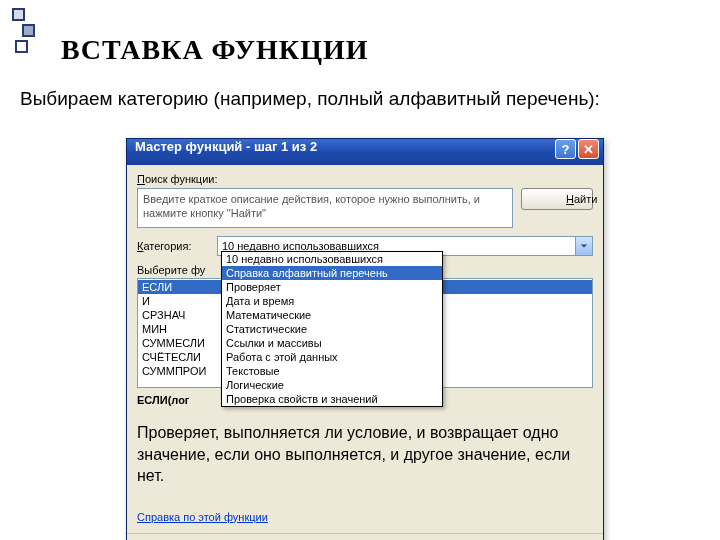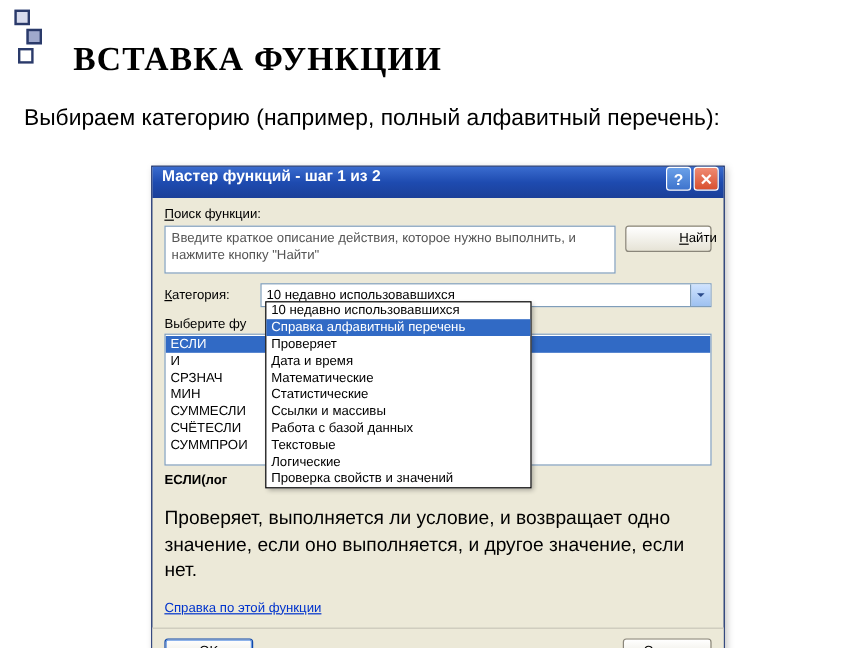--- a/index.html
+++ b/index.html
@@ -115,21 +115,21 @@
     padding-top:1px;
   }
   .listbox .item {
     padding:1px 4px; font-size:11px; color:#000;
   }
   .listbox .item.sel {
     background:#316ac5; color:#fff;
   }
   .sig { font-weight:bold; margin-top:6px; font-size:11px; }
   .desc { margin-top:16px; font-size:16px; color:#000; line-height:1.35; }
-  .helplink { display:inline-block; margin-top:14px; color:#0033cc; text-decoration:underline; font-size:11px; }
+  .helplink { display:inline-block; margin-top:24px; color:#0033cc; text-decoration:underline; font-size:11px; }
   .btnrow {
     border-top:1px solid #c9c6b8;
     padding:8px 10px;
     background:#ece9d8;
     display:flex; justify-content:space-between; gap:8px;
   }
   .std-btn {
     width:74px; height:22px;
     background:linear-gradient(#fff,#e6e3d6);
     border:1px solid #8a867a;
@@ -215,21 +215,21 @@
 
     
     <div class="dropdown" id="cat-drop">
         <div class="opt">10 недавно использовавшихся</div>
         <div class="opt hl">Справка алфавитный перечень</div>
         <div class="opt">Проверяет</div>
         <div class="opt">Дата и время</div>
         <div class="opt">Математические</div>
         <div class="opt">Статистические</div>
         <div class="opt">Ссылки и массивы</div>
-        <div class="opt">Работа с базой данных</div>
+        <div class="opt">Работа с этой данных</div>
         <div class="opt">Текстовые</div>
         <div class="opt">Логические</div>
         <div class="opt">Проверка свойств и значений</div>
       </div>
   </div>
 
   <div class="btnrow">
     <button class="std-btn default">OK</button>
     <button class="std-btn">Отмена</button>
   </div>

